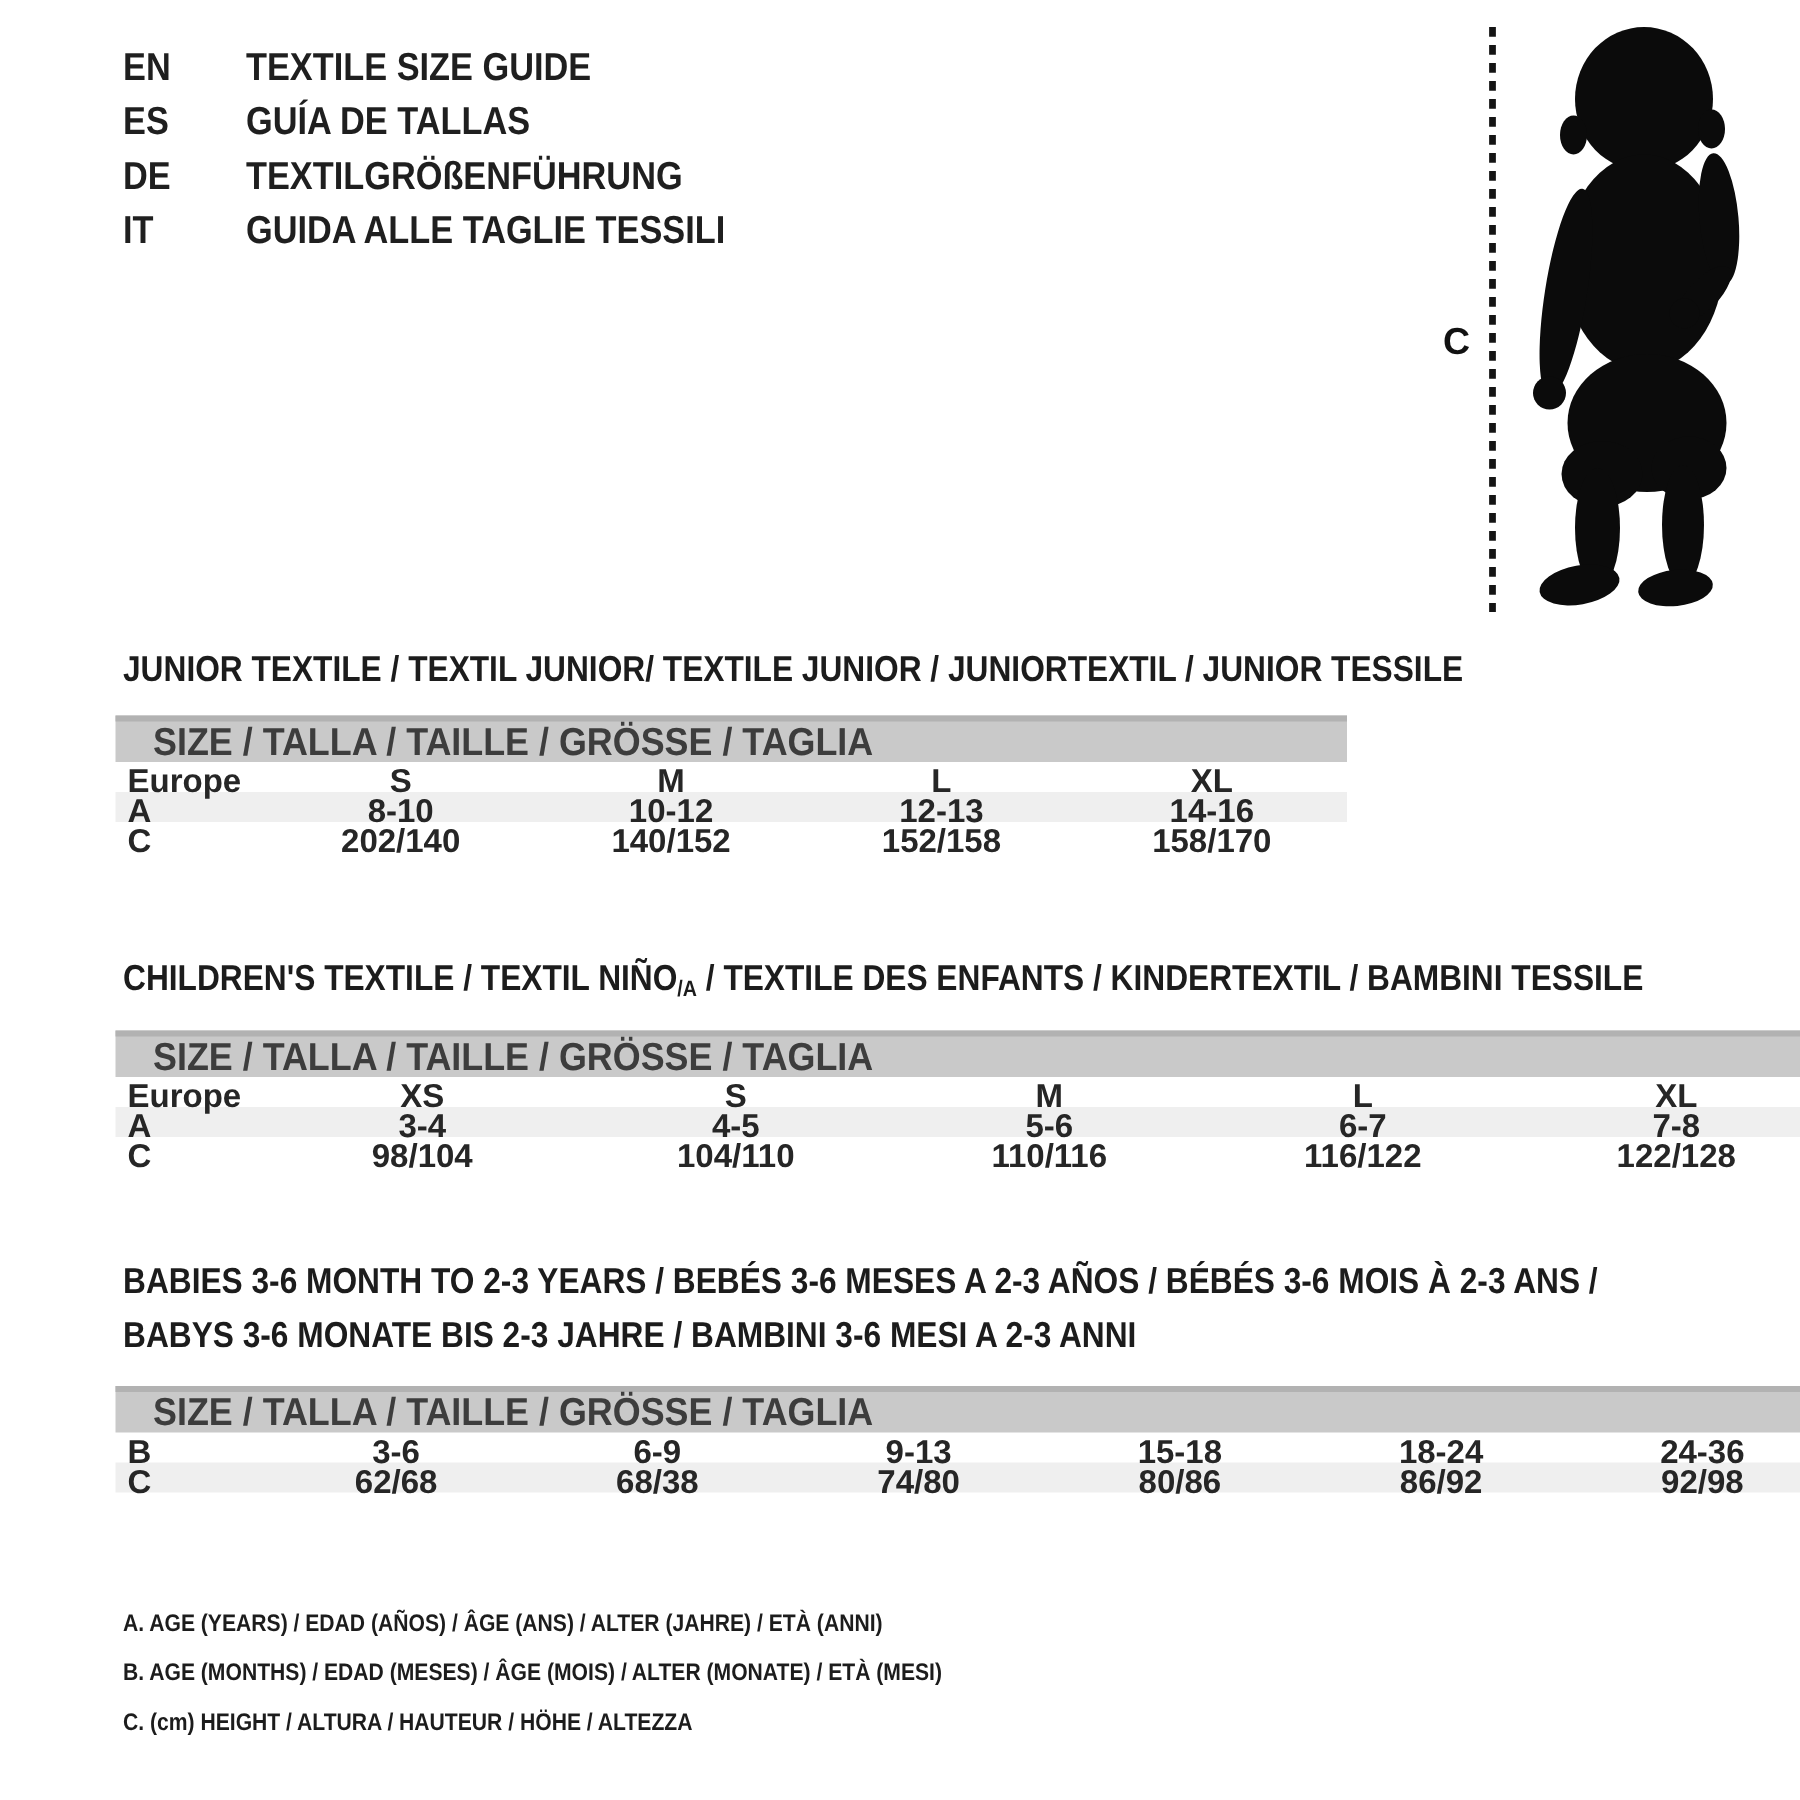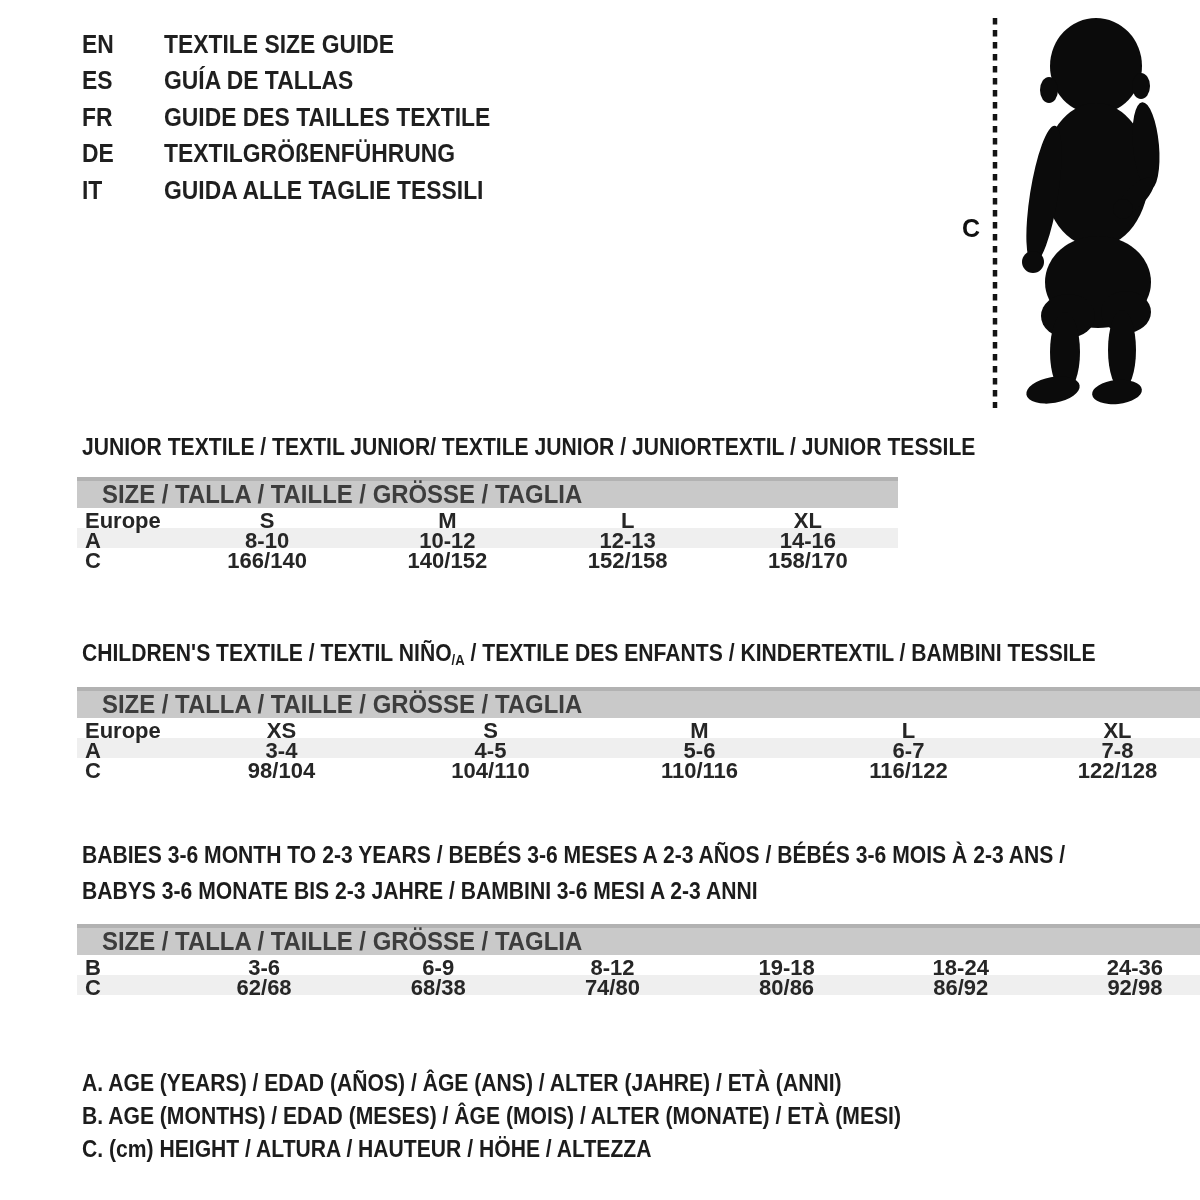--- a/index.html
+++ b/index.html
@@ -37,45 +37,41 @@
     display:flex;align-items:center;padding-left:25px;
     font-weight:bold;font-size:26px;color:#3d3d3d;
   }
   .table-header .cond{transform:scaleX(0.92);}
   .t-row{display:grid;height:20px;align-items:center;font-weight:bold;font-size:22px;color:#262626;}
   .t-row.stripe{background:var(--stripe);}
   .t-label{padding-left:8px;text-align:left;}
   .t-cell{text-align:center;}
 
   .legend{position:absolute;left:38px;top:1066px;}
-  .legend-row{height:33px;display:flex;align-items:center;font-weight:bold;font-size:24px;color:#1c1c1c;}
+  .legend-row{height:33px;display:flex;align-items:center;font-weight:bold;font-size:16px;color:#1c1c1c;}
 
   .c-label{
     position:absolute;left:918px;top:214px;width:30px;
     font-weight:bold;font-size:25px;color:#111;
   }
   .figure-svg{position:absolute;left:936px;top:10px;}
 </style>
 </head>
 <body>
 
 <div class="sheet">
 
   <div class="lang-list">
     <div class="lang-row">
       <span class="lang-code"><span class="cond">EN</span></span>
       <span class="cond">TEXTILE SIZE GUIDE</span>
     </div>
     <div class="lang-row">
       <span class="lang-code"><span class="cond">ES</span></span>
       <span class="cond">GUÍA DE TALLAS</span>
-    </div>
-    <div class="lang-row">
-      <span class="lang-code"><span class="cond">FR</span></span>
-      <span class="cond">GUIDE DES TAILLES TEXTILE</span>
     </div>
     <div class="lang-row">
       <span class="lang-code"><span class="cond">DE</span></span>
       <span class="cond">TEXTILGRÖßENFÜHRUNG</span>
     </div>
     <div class="lang-row">
       <span class="lang-code"><span class="cond">IT</span></span>
       <span class="cond">GUIDA ALLE TAGLIE TESSILI</span>
     </div>
   </div>
@@ -117,21 +113,21 @@
       </div>
       <div class="t-row stripe" style="grid-template-columns: 100px repeat(4, 1fr);">
         <span class="t-label">A</span>
         <span class="t-cell">8-10</span>
         <span class="t-cell">10-12</span>
         <span class="t-cell">12-13</span>
         <span class="t-cell">14-16</span>
       </div>
       <div class="t-row" style="grid-template-columns: 100px repeat(4, 1fr);">
         <span class="t-label">C</span>
-        <span class="t-cell">166/140</span>
+        <span class="t-cell">202/140</span>
         <span class="t-cell">140/152</span>
         <span class="t-cell">152/158</span>
         <span class="t-cell">158/170</span>
       </div>
     </div>
 
   <div class="section-title" style="top:641px">
     <span>CHILDREN'S TEXTILE / TEXTIL NIÑO</span><span class="sub-sz">/A</span><span> / TEXTILE DES ENFANTS / KINDERTEXTIL / BAMBINI TESSILE</span>
   </div>
   <div class="size-table" style="left:33px;top:687px;width:1145px">
@@ -167,22 +163,22 @@
   <div class="section-title" style="top:843px">BABIES 3-6 MONTH TO 2-3 YEARS / BEBÉS 3-6 MESES A 2-3 AÑOS / BÉBÉS 3-6 MOIS À 2-3 ANS /</div>
   <div class="section-title" style="top:879px">BABYS 3-6 MONATE BIS 2-3 JAHRE / BAMBINI 3-6 MESI A 2-3 ANNI</div>
   <div class="size-table" style="left:33px;top:924px;width:1145px">
     <div class="table-header">
       <span class="cond">SIZE / TALLA / TAILLE / GRÖSSE / TAGLIA</span>
     </div>
   <div class="t-row" style="grid-template-columns: 100px repeat(6, 1fr);">
         <span class="t-label">B</span>
         <span class="t-cell">3-6</span>
         <span class="t-cell">6-9</span>
-        <span class="t-cell">8-12</span>
-        <span class="t-cell">19-18</span>
+        <span class="t-cell">9-13</span>
+        <span class="t-cell">15-18</span>
         <span class="t-cell">18-24</span>
         <span class="t-cell">24-36</span>
       </div>
       <div class="t-row stripe" style="grid-template-columns: 100px repeat(6, 1fr);">
         <span class="t-label">C</span>
         <span class="t-cell">62/68</span>
         <span class="t-cell">68/38</span>
         <span class="t-cell">74/80</span>
         <span class="t-cell">80/86</span>
         <span class="t-cell">86/92</span>

